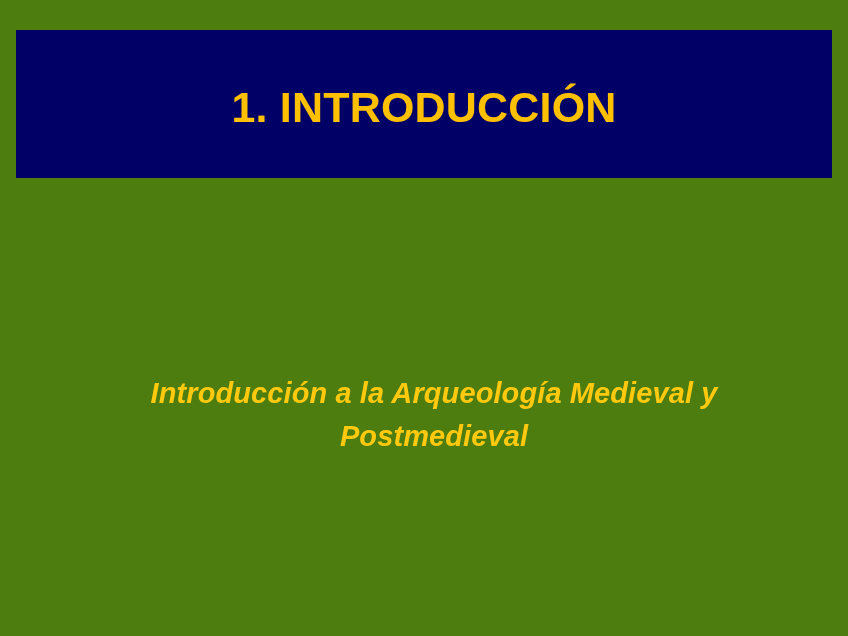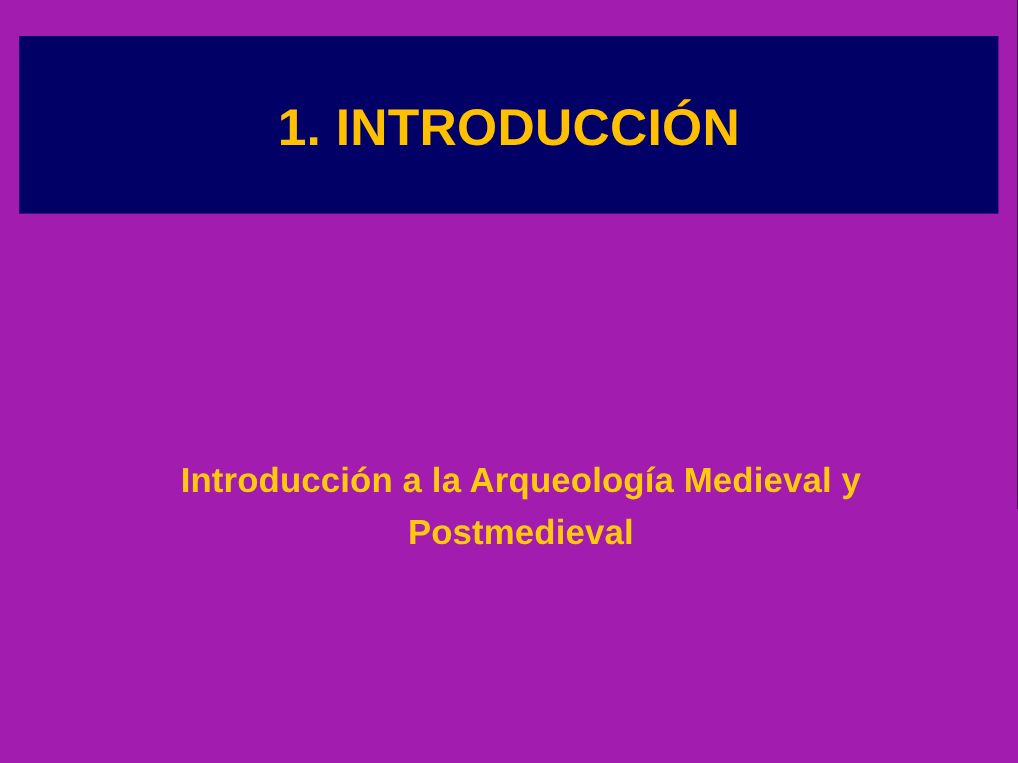--- a/index.html
+++ b/index.html
@@ -5,21 +5,21 @@
   html, body {
     margin: 0;
     padding: 0;
     background: #000000;
   }
 
   .slide {
     position: relative;
     width: 848px;
     height: 636px;
-    background: #a21caf;
+    background: #4d7c0f;
     overflow: hidden;
     font-family: "Liberation Sans", sans-serif;
   }
 
   
   .title-banner {
     position: absolute;
     left: 16px;
     top: 30px;
     width: 816px;
@@ -39,23 +39,24 @@
     letter-spacing: 0.2px;
     text-align: center;
     white-space: nowrap;
     transform: translateY(4px);
   }
 
   
   .body-block {
     position: absolute;
     left: 56px;
-    top: 380px;
+    top: 372px;
     width: 756px;
     text-align: center;
+    font-style: italic;
   }
 
   .body-text {
     color: #FFC90E;
     font-family: "Liberation Sans", sans-serif;
     font-weight: bold;
     font-size: 29px;
     line-height: 43px;
     letter-spacing: 0.1px;
     margin: 0;

